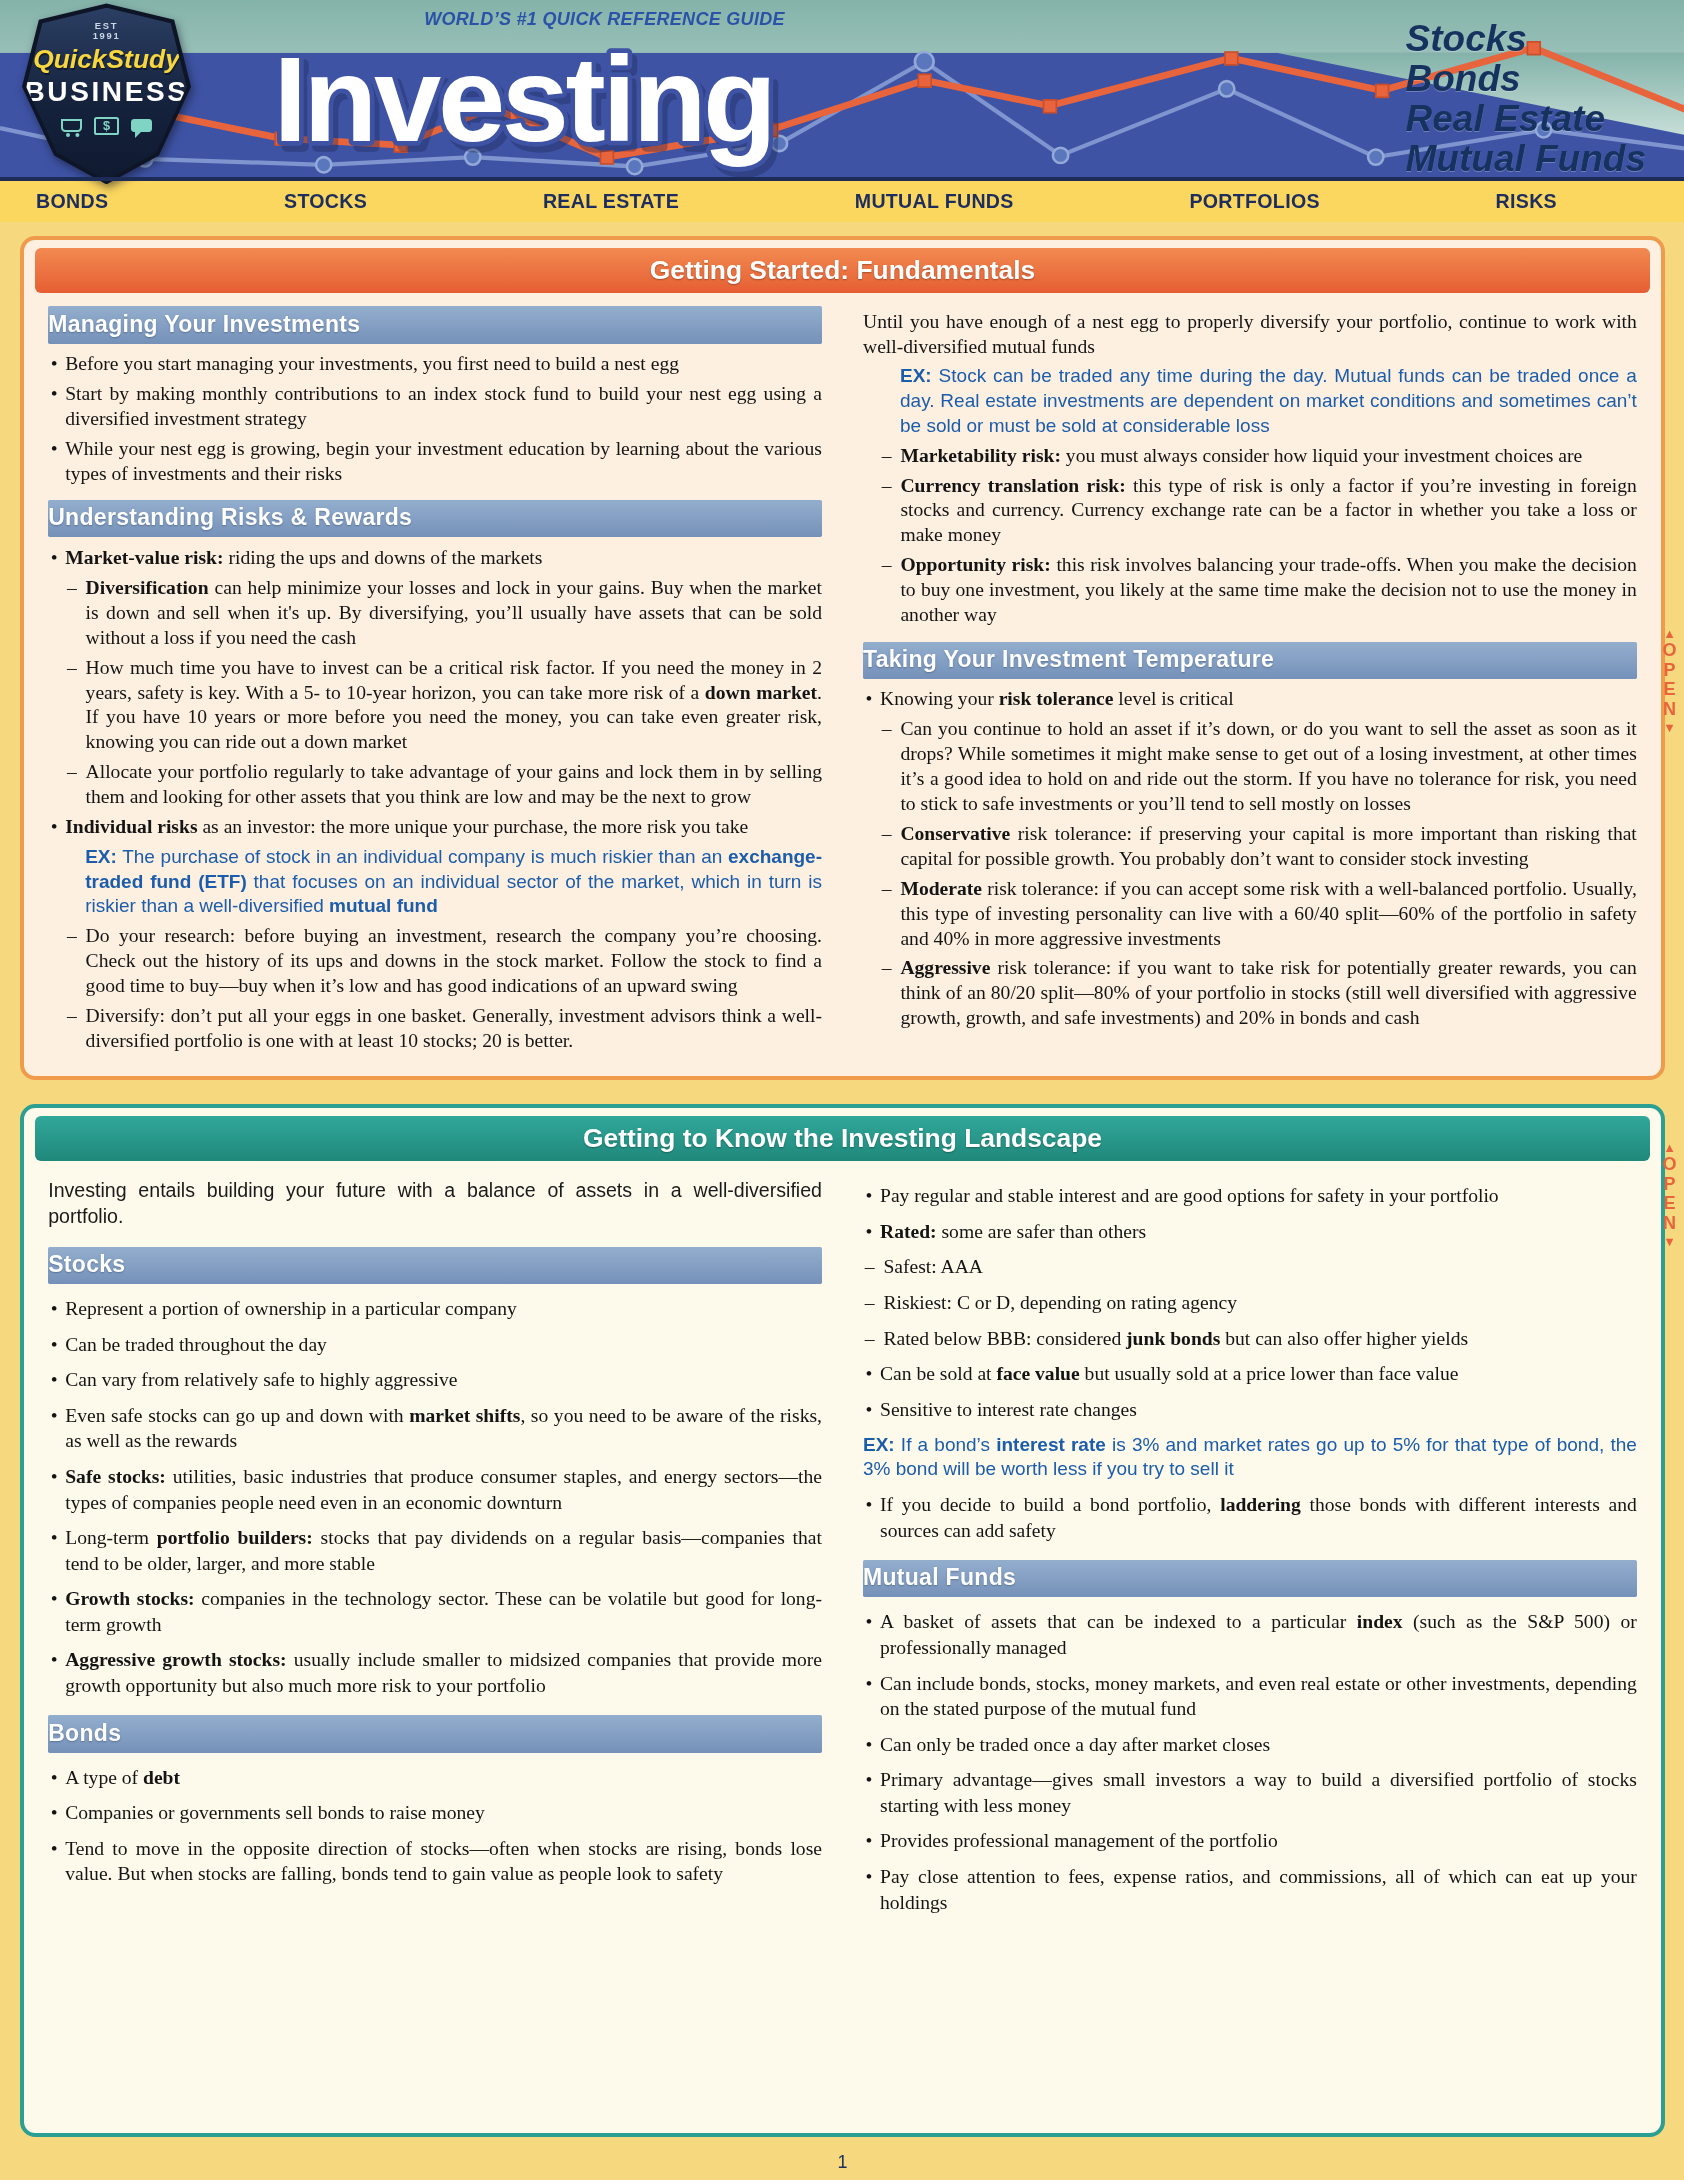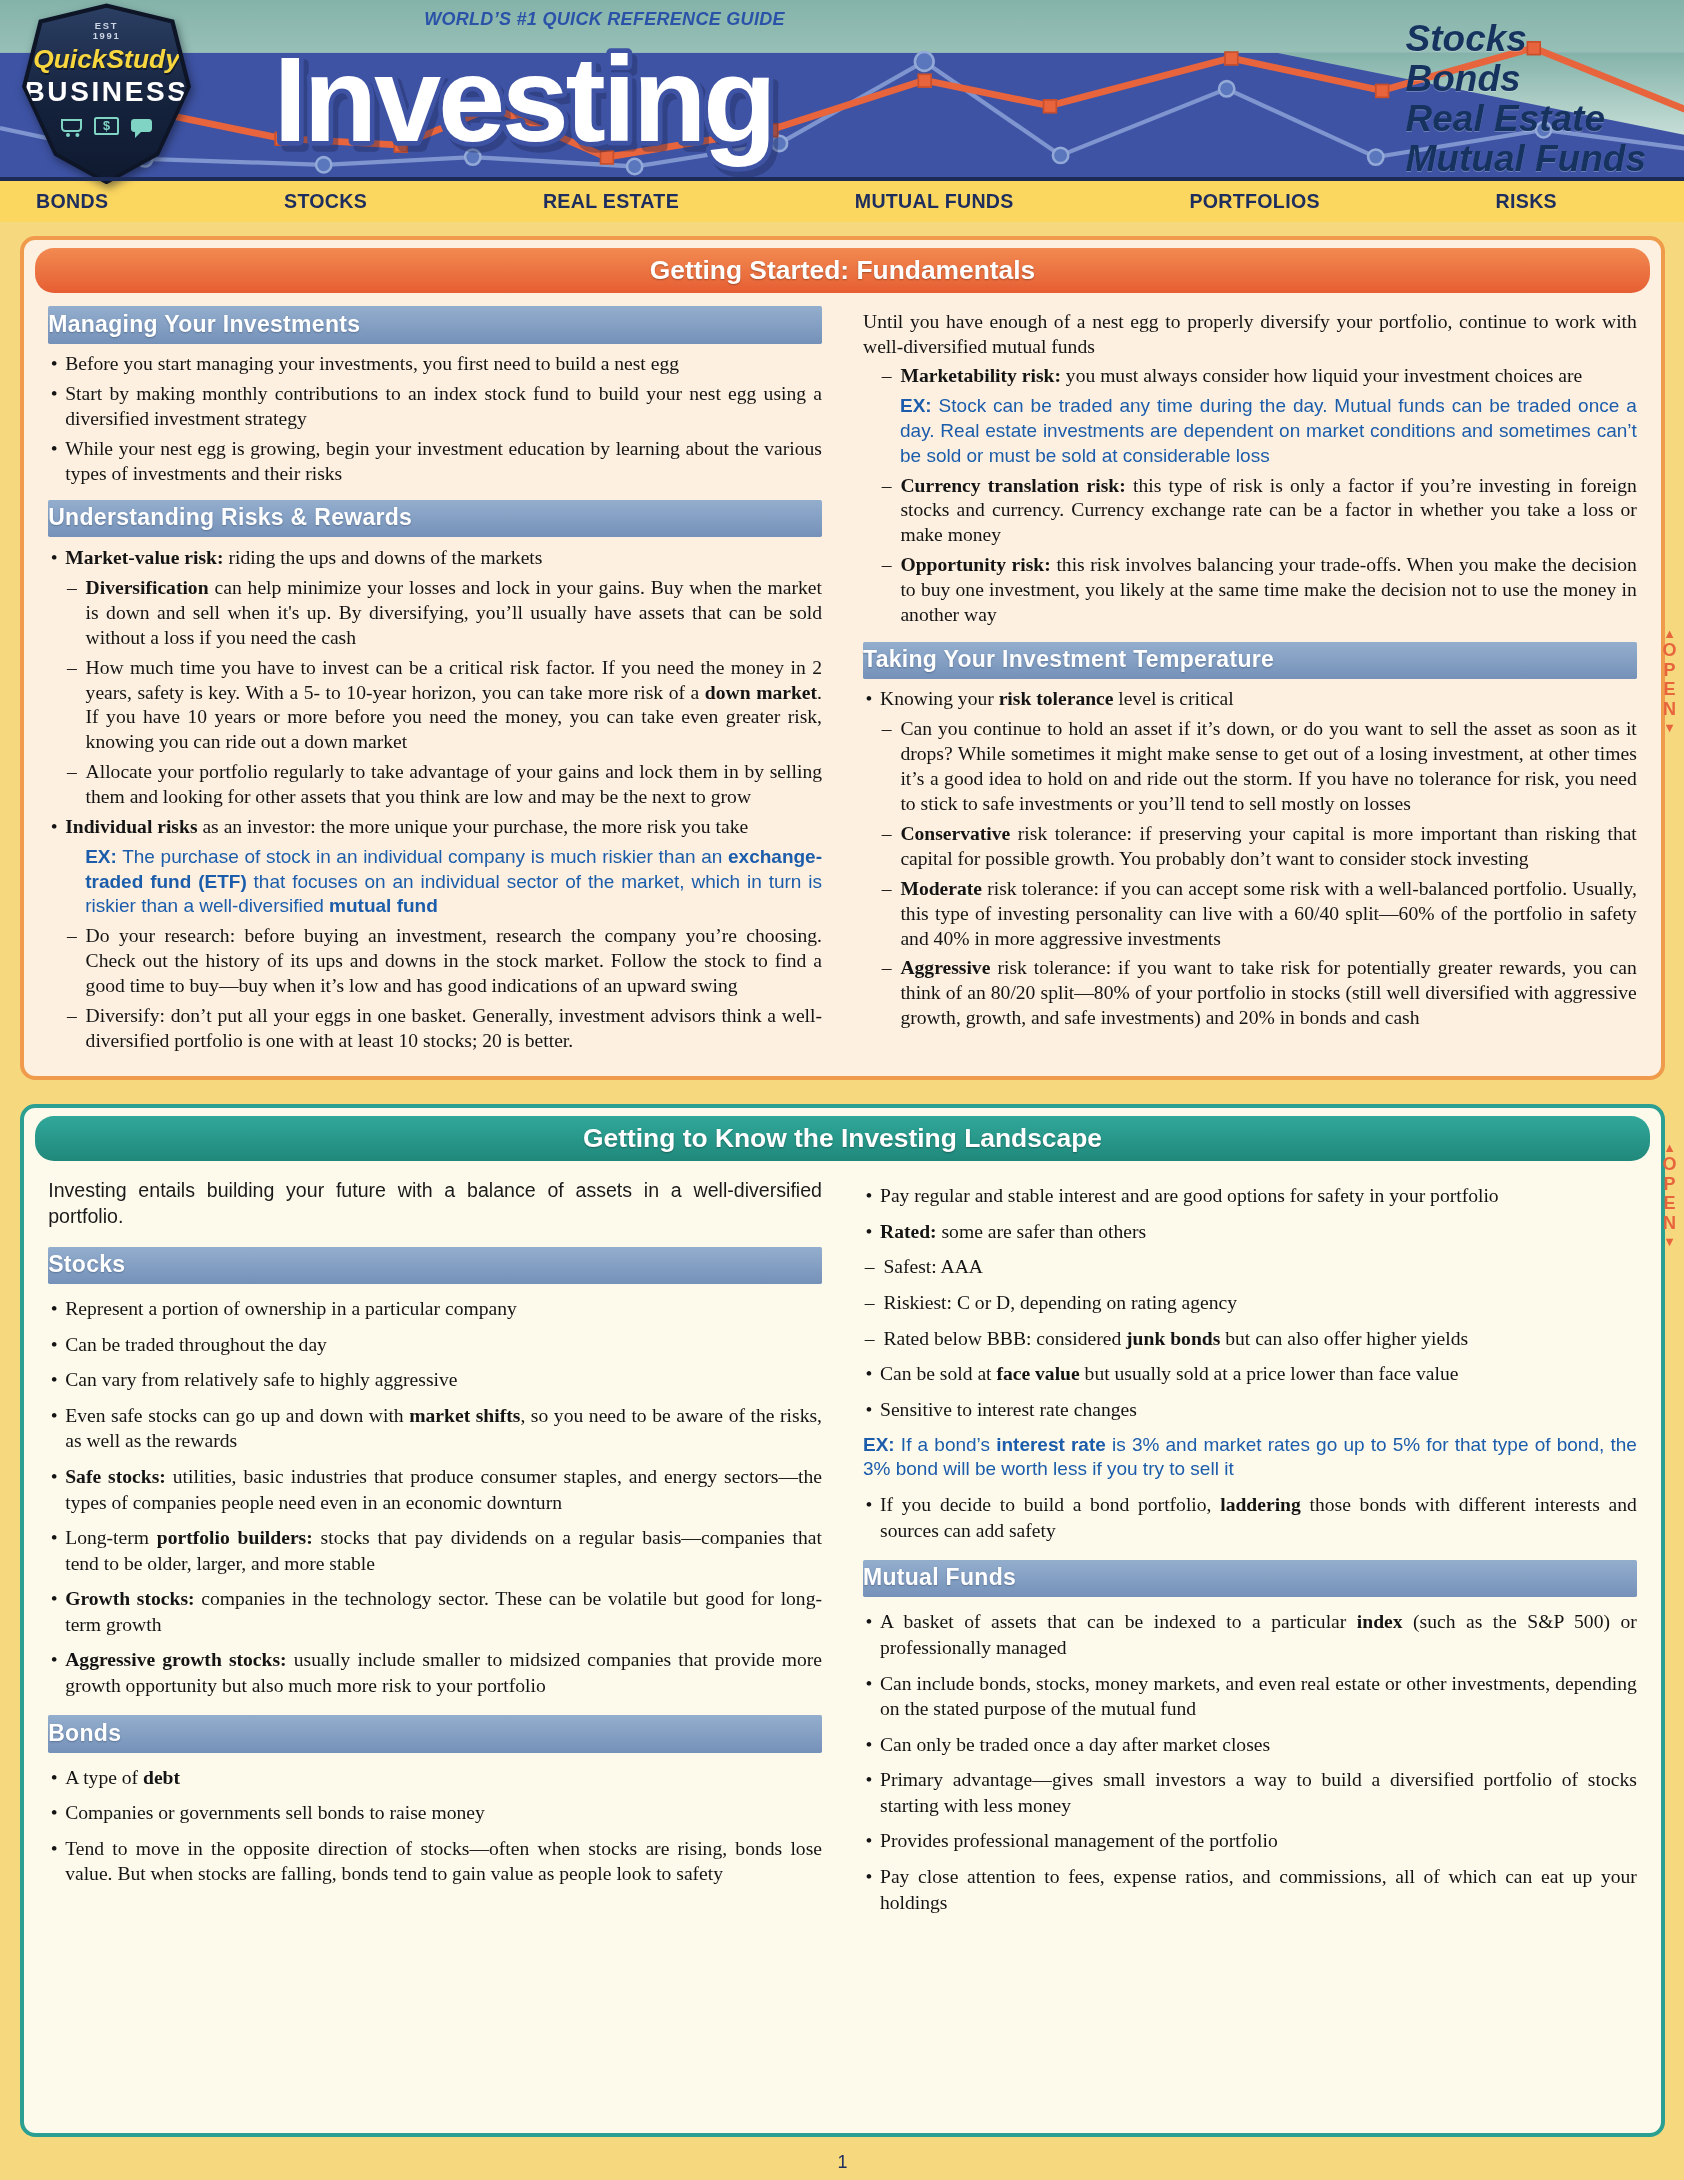--- a/index.html
+++ b/index.html
@@ -66,21 +66,21 @@
     color:var(--navy,#1c2d5e); letter-spacing:0.3px;
   }
 
   
   main.content { flex:1; min-height:0; margin:13.6px 20.4px 44px; display:flex; flex-direction:column; gap:24px; }
   .panel { border-radius:15.3px; padding:6.8px 8.5px 12px; overflow:hidden; }
   .panel-fund { background:var(--panel1_bg,#fdf0e0); border:4.3px solid var(--panel1_border,#f09a4c); }
   .panel-land { background:var(--panel2_bg,#fdfaec); border:4.3px solid var(--teal,#2b9f92); flex:1; min-height:0; }
   .panel-title {
     font-family:"Liberation Sans","DejaVu Sans",sans-serif; font-weight:700; font-size:26.4px; color:#fff;
-    text-align:center; border-radius:19px; padding:6.8px 0; margin:1.7px 2.6px 10.2px;
+    text-align:center; border-radius:6px; padding:6.8px 0; margin:1.7px 2.6px 10.2px;
     text-shadow:0 0.9px 1.7px rgba(0,0,0,.3);
   }
   .pt-fund { background:linear-gradient(180deg,#f28a51,#e65e33); }
   .pt-land { background:linear-gradient(180deg,#31a89a,#1f887b); }
   .cols { display:flex; gap:41px; padding:1.7px 15.3px 5.1px; }
   .col { flex:1; min-width:0; }
 
   .subheader {
     font-family:"Liberation Sans","DejaVu Sans",sans-serif; font-weight:700; font-size:23px; color:#fff;
     padding:4.3px 0 6px; margin:13.6px 0 8.5px; border-radius:1.7px; letter-spacing:0.3px;
@@ -229,22 +229,22 @@
               <li class="it it-d"><span>Allocate your portfolio regularly to take advantage of your gains and lock them in by selling them and looking for other assets that you think are low and may be the next to grow</span></li>
               <li class="it it-b"><span class="seg-b">Individual risks</span><span> as an investor: the more unique your purchase, the more risk you take</span></li>
               <li class="it it-x"><span class="seg-b">EX:</span><span> The purchase of stock in an individual company is much riskier than an </span><span class="seg-b">exchange-traded fund (ETF)</span><span> that focuses on an individual sector of the market, which in turn is riskier than a well-diversified </span><span class="seg-b">mutual fund</span></li>
               <li class="it it-d"><span>Do your research: before buying an investment, research the company you’re choosing. Check out the history of its ups and downs in the stock market. Follow the stock to find a good time to buy—buy when it’s low and has good indications of an upward swing</span></li>
               <li class="it it-d"><span>Diversify: don’t put all your eggs in one basket. Generally, investment advisors think a well-diversified portfolio is one with at least 10 stocks; 20 is better.</span></li>
             </ul>
           </div>
         <div class="col">
             <ul class="ilist">
               <li class="it it-p"><span>Until you have enough of a nest egg to properly diversify your portfolio, continue to work with well-diversified mutual funds</span></li>
+              <li class="it it-x"><span class="seg-b">EX:</span><span> Stock can be traded any time during the day. Mutual funds can be traded once a day. Real estate investments are dependent on market conditions and sometimes can’t be sold or must be sold at considerable loss</span></li>
               <li class="it it-d"><span class="seg-b">Marketability risk:</span><span> you must always consider how liquid your investment choices are</span></li>
-              <li class="it it-x"><span class="seg-b">EX:</span><span> Stock can be traded any time during the day. Mutual funds can be traded once a day. Real estate investments are dependent on market conditions and sometimes can’t be sold or must be sold at considerable loss</span></li>
               <li class="it it-d"><span class="seg-b">Currency translation risk:</span><span> this type of risk is only a factor if you’re investing in foreign stocks and currency. Currency exchange rate can be a factor in whether you take a loss or make money</span></li>
               <li class="it it-d"><span class="seg-b">Opportunity risk:</span><span> this risk involves balancing your trade-offs. When you make the decision to buy one investment, you likely at the same time make the decision not to use the money in another way</span></li>
             </ul>
             <div class="subheader">Taking Your Investment Temperature</div>
             <ul class="ilist">
               <li class="it it-b"><span>Knowing your </span><span class="seg-b">risk tolerance</span><span> level is critical</span></li>
               <li class="it it-d"><span>Can you continue to hold an asset if it’s down, or do you want to sell the asset as soon as it drops? While sometimes it might make sense to get out of a losing investment, at other times it’s a good idea to hold on and ride out the storm. If you have no tolerance for risk, you need to stick to safe investments or you’ll tend to sell mostly on losses</span></li>
               <li class="it it-d"><span class="seg-b">Conservative</span><span> risk tolerance: if preserving your capital is more important than risking that capital for possible growth. You probably don’t want to consider stock investing</span></li>
               <li class="it it-d"><span class="seg-b">Moderate</span><span> risk tolerance: if you can accept some risk with a well-balanced portfolio. Usually, this type of investing personality can live with a 60/40 split—60% of the portfolio in safety and 40% in more aggressive investments</span></li>
               <li class="it it-d"><span class="seg-b">Aggressive</span><span> risk tolerance: if you want to take risk for potentially greater rewards, you can think of an 80/20 split—80% of your portfolio in stocks (still well diversified with aggressive growth, growth, and safe investments) and 20% in bonds and cash</span></li>

